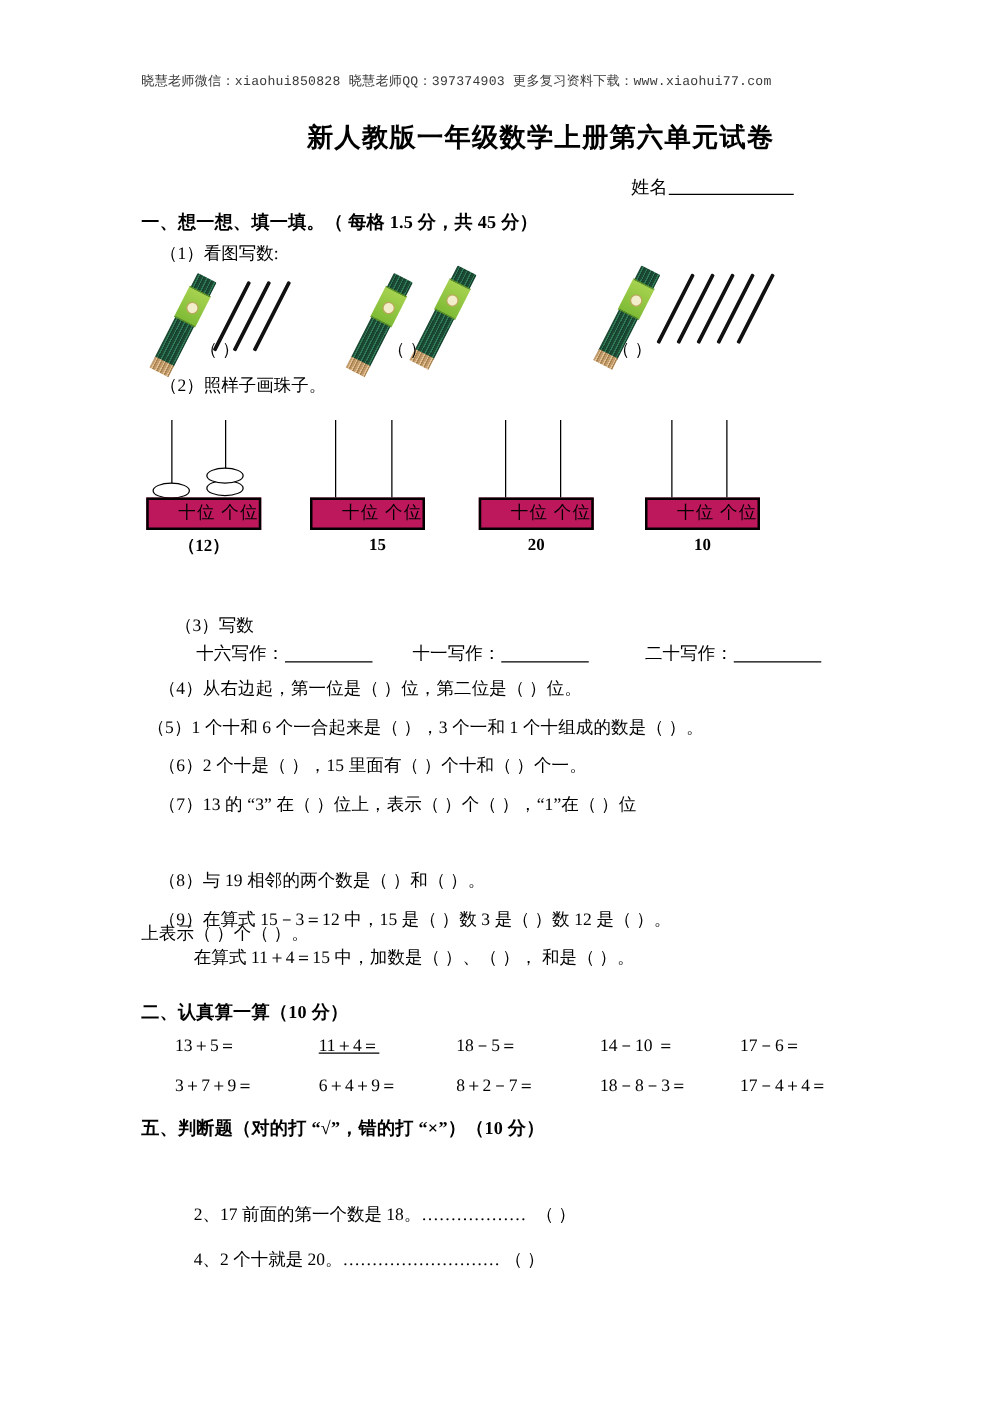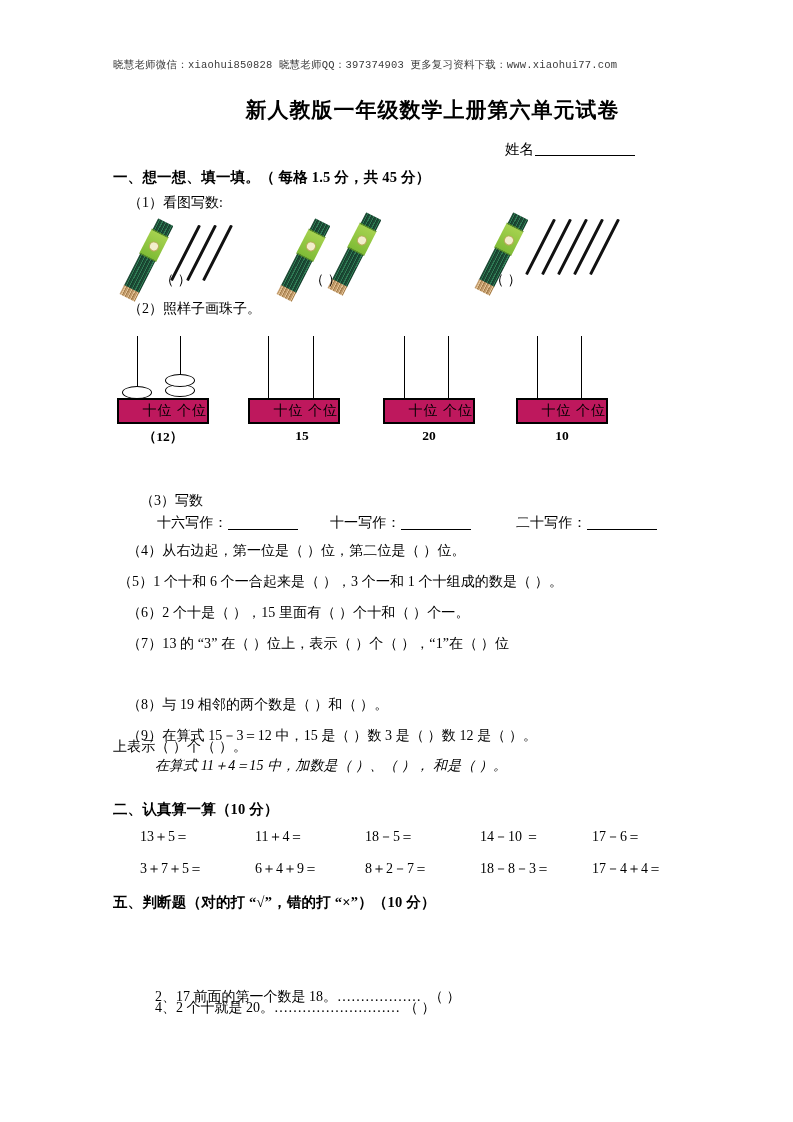--- a/index.html
+++ b/index.html
@@ -314,36 +314,36 @@
   <div class="body-line" style="left:118px; top:573px;">（5）1 个十和 6 个一合起来是（       ），3 个一和 1 个十组成的数是（       ）。</div>
 
   <div class="body-line" style="left:127px; top:604px;">（6）2 个十是（       ），15 里面有（        ）个十和（       ）个一。</div>
 
   <div class="body-line" style="left:127px; top:635px;">（7）13 的 “3” 在（       ）位上，表示（      ）个（       ），“1”在（      ）位</div>
   <div class="body-line" style="left:113px; top:694px;margin-top:44px;">上表示（      ）个（       ）。</div>
 
   <div class="body-line" style="left:127px; top:696px;">（8）与 19 相邻的两个数是（       ）和（       ）。</div>
 
   <div class="body-line" style="left:127px; top:727px;">（9）在算式 15－3＝12 中，15 是（      ）数      3 是（       ）数     12 是（       ）。</div>
-  <div class="body-line" style="left:155px; top:757px;font-style:italic;">在算式 11＋4＝15 中，加数是（        ）、（          ），     和是（          ）。</div>
+  <div class="body-line" style="left:155px; top:757px;">在算式 11＋4＝15 中，加数是（        ）、（          ），     和是（          ）。</div>
 
   <div class="sec-head" style="left:113px; top:800px;">二、认真算一算（10 分）</div>
 
   <div class="calc-row" style="left:140px; top:828px;">
-    <span class="calc-cell" style="width:115px;">13＋5＝</span><span class="calc-cell" style="width:110px;">11＋4＝</span><span class="calc-cell" style="width:115px;">18－5＝</span><span class="calc-cell" style="width:112px;">14－10 ＝</span><span class="calc-cell">17－6＝</span>
+    <span class="calc-cell" style="width:115px;">13＋5＝</span><span class="calc-cell" style="width:110px;text-decoration:underline;">11＋4＝</span><span class="calc-cell" style="width:115px;">18－5＝</span><span class="calc-cell" style="width:112px;">14－10 ＝</span><span class="calc-cell">17－6＝</span>
   </div>
 
   <div class="calc-row" style="left:140px; top:860px;">
-    <span class="calc-cell" style="width:115px;">3＋7＋5＝</span><span class="calc-cell" style="width:110px;">6＋4＋9＝</span><span class="calc-cell" style="width:115px;">8＋2－7＝</span><span class="calc-cell" style="width:112px;">18－8－3＝</span><span class="calc-cell">17－4＋4＝</span>
+    <span class="calc-cell" style="width:115px;">3＋7＋9＝</span><span class="calc-cell" style="width:110px;">6＋4＋9＝</span><span class="calc-cell" style="width:115px;">8＋2－7＝</span><span class="calc-cell" style="width:112px;">18－8－3＝</span><span class="calc-cell">17－4＋4＝</span>
   </div>
 
   <div class="sec-head" style="left:113px; top:893px;">五、判断题（对的打 “√”，错的打 “×”）（10 分）</div>
 
 
-  <div class="judge-line" style="left:155px; top:963px;margin-top:25px;">
+  <div class="judge-line" style="left:155px; top:963px;">
     <span>2、17 前面的第一个数是 18。</span><span>………………</span><span style="padding-left:8px;">（         ）</span>
   </div>
 
   <div class="judge-line" style="left:155px; top:999px;">
     <span>4、2 个十就是 20。</span><span>………………………</span><span style="padding-left:4px;">（        ）</span>
   </div>
 
 </div>
 
 </body></html>

